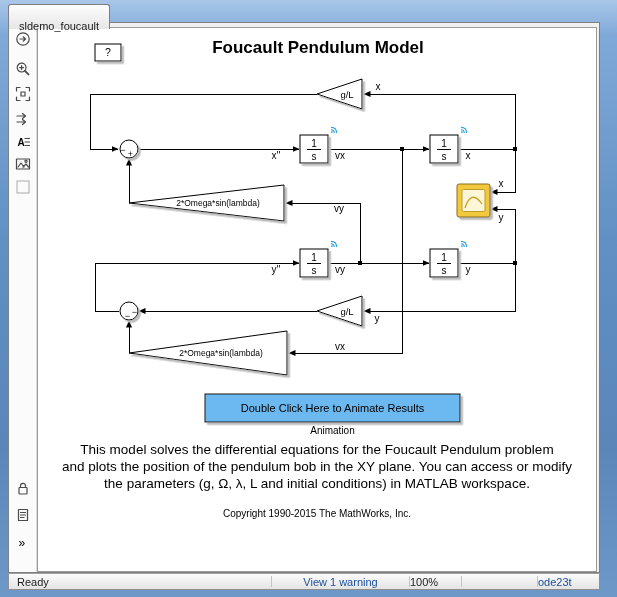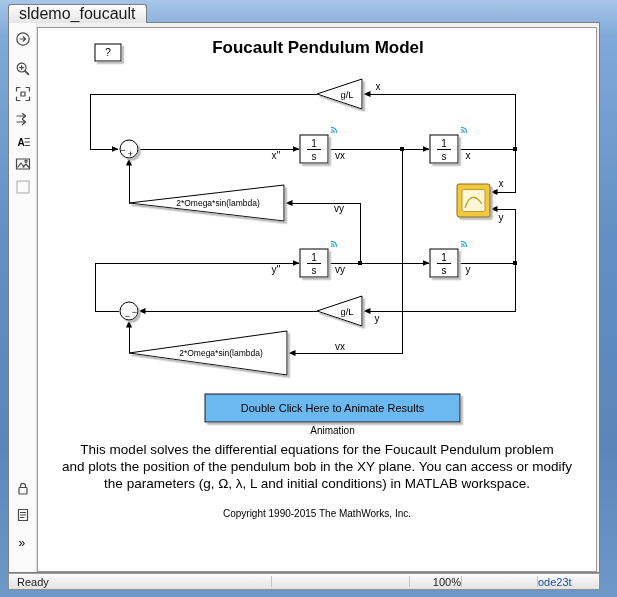--- a/index.html
+++ b/index.html
@@ -3,21 +3,21 @@
 <meta charset="utf-8">
 <style>
   html,body{margin:0;padding:0}
   body{width:617px;height:597px;position:relative;overflow:hidden;
        font-family:"Liberation Sans",sans-serif;}
   .stage{position:absolute;inset:0;
        background:linear-gradient(180deg,#a8c6e8 0%,#7fa9d8 6%,#6290c4 40%,#5a86ba 75%,#6d98c8 100%);}
   .tab{position:absolute;left:8px;top:4px;height:19px;z-index:3;
        background:linear-gradient(#fdfdfd,#e6e6e6);
        border:1px solid #7f7f7f;border-bottom:none;border-radius:3px 3px 0 0;
-       font-size:16px;color:#1a1a1a;padding:0 10px;line-height:18px;box-sizing:border-box;}
+       font-size:11px;color:#1a1a1a;padding:12px 10px;line-height:18px;box-sizing:border-box;}
   .frame{position:absolute;left:8px;top:22px;width:592px;height:551px;
        background:#f1f1f1;border:1px solid #7f7f7f;box-sizing:border-box;}
   .toolbar{position:absolute;left:0;top:0;width:28px;height:549px;
        background:#fbfbfb;border-right:1px solid #dcdcdc;box-sizing:border-box;}
   .tool{position:absolute;left:6px;width:16px;height:16px;}
   .tool svg{display:block}
   .canvas{position:absolute;left:28px;top:4px;width:560px;height:545px;
        background:#ffffff;border:1px solid #9a9a9a;box-sizing:border-box;}
   .statusbar{position:absolute;left:8px;top:573px;width:592px;height:17px;
        background:linear-gradient(#fbfbfb,#e4e4e4);
@@ -244,20 +244,21 @@
           <text x="279" y="460">the parameters (g, Ω, λ, L and initial conditions) in MATLAB workspace.</text>
         </g>
         <text x="279" y="489" font-size="10" text-anchor="middle">Copyright 1990-2015 The MathWorks, Inc.</text>
       </svg>
     </div>
   </div>
 
   <div class="statusbar">
     <span style="left:8px">Ready</span>
     <div class="sb-div" style="left:262px"></div>
+    <span class="blue" style="left:263px;width:137px;text-align:center">View 1 warning</span>
     <div class="sb-div" style="left:400px"></div>
-    <span style="left:401px;width:51px;text-align:right">100%</span>
+    <span style="left:401px;width:51px;text-align:left">100%</span>
     <div class="sb-div" style="left:452px"></div>
     <div class="sb-div" style="left:528px"></div>
     <span class="blue" style="left:529px;width:55px;text-align:left">ode23t</span>
   </div>
 
 </div>
 
 </body></html>

